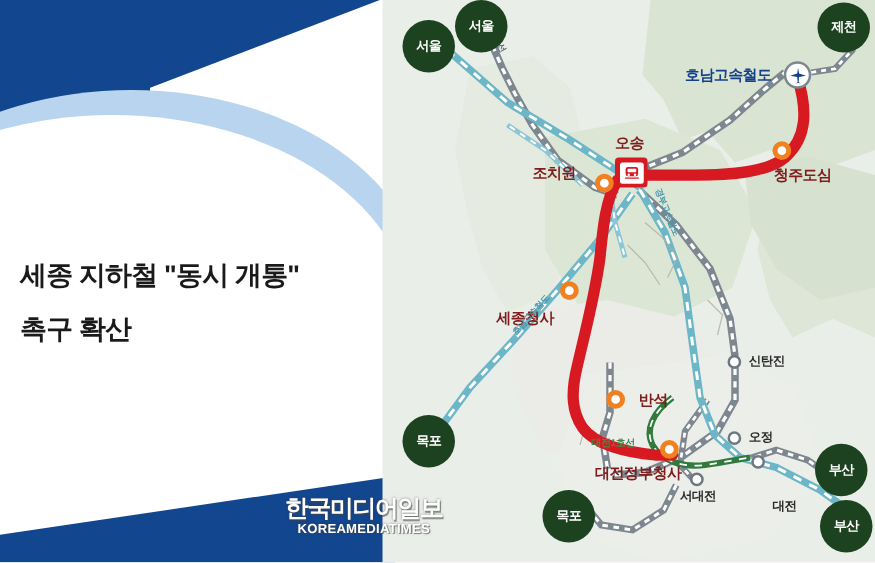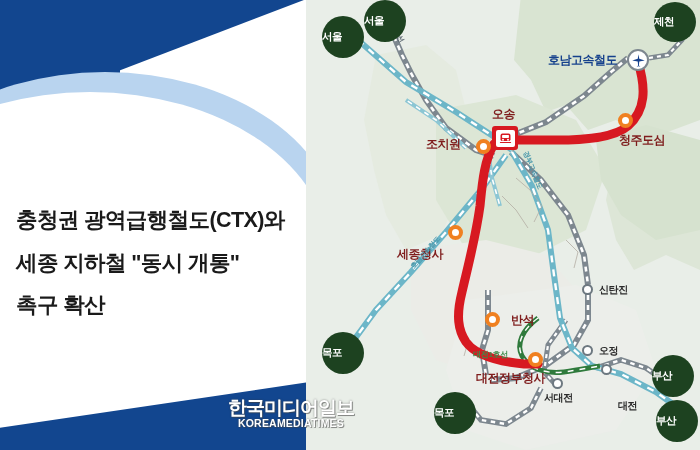--- a/index.html
+++ b/index.html
@@ -132,20 +132,21 @@
   .city-bubble {
     position: absolute;
     border-radius: 50%;
     background: #1d4220;
     color: #ffffff;
     font-size: 10.5px;
     font-weight: 700;
     letter-spacing: -0.5px;
     display: flex;
     align-items: center;
+    justify-content: center;
     z-index: 6;
   }
 
   .node {
     position: absolute;
     border-radius: 50%;
     z-index: 6;
   }
   .node-ctx {
     background: #ffffff;
@@ -192,21 +193,20 @@
   <div id="left-panel">
     <div class="deco" id="deco-top-wedge"></div>
     <div class="deco" id="deco-left-band"></div>
     <div class="deco" id="deco-arc-lightblue"></div>
     <div class="deco" id="deco-arc-white"></div>
     <div class="deco" id="deco-white-fill"></div>
     <div class="deco" id="deco-bottom-blue-strip"></div>
     <div class="deco" id="deco-right-edge"></div>
 
     <div id="headline">
-      <div class="headline-line">충청권 광역급행철도(CTX)와</div>
       <div class="headline-line">세종 지하철 "동시 개통"</div>
       <div class="headline-line">촉구 확산</div>
     </div>
   </div>
 
   <div id="watermark">
     <div id="wm-ko">한국미디어일보</div>
     <div id="wm-en">KOREAMEDIATIMES</div>
   </div>
 
@@ -336,21 +336,21 @@
           <rect x="3" y="15.5" width="18" height="1.8" rx="0.9" fill="#d71921"></rect>
         </svg>
       </div>
     </div>
     <div class="map-label lbl-major" style="left:176px; top:108px;">오송</div>
 
     <div class="node node-ctx" style="left:302px; top:113px;"></div>
     <div class="map-label lbl-major" style="left:303px; top:134px;">청주도심</div>
 
     <div class="node node-ctx" style="left:160px; top:139px;"></div>
-    <div class="map-label lbl-major" style="left:110px; top:138px;">조치원</div>
+    <div class="map-label lbl-major" style="left:110px; top:132px;">조치원</div>
 
     <div class="node node-ctx" style="left:132px; top:225px;"></div>
     <div class="map-label lbl-major" style="left:81px; top:222px;margin-top:26px;">세종청사</div>
 
     <div class="node node-ctx" style="left:169px; top:312px;"></div>
     <div class="map-label lbl-major" style="left:195px; top:314px;">반석</div>
 
     <div class="node node-ctx" style="left:212px; top:352px;"></div>
     <div class="map-label lbl-major" style="left:160px; top:372px;">대전정부청사</div>
 

